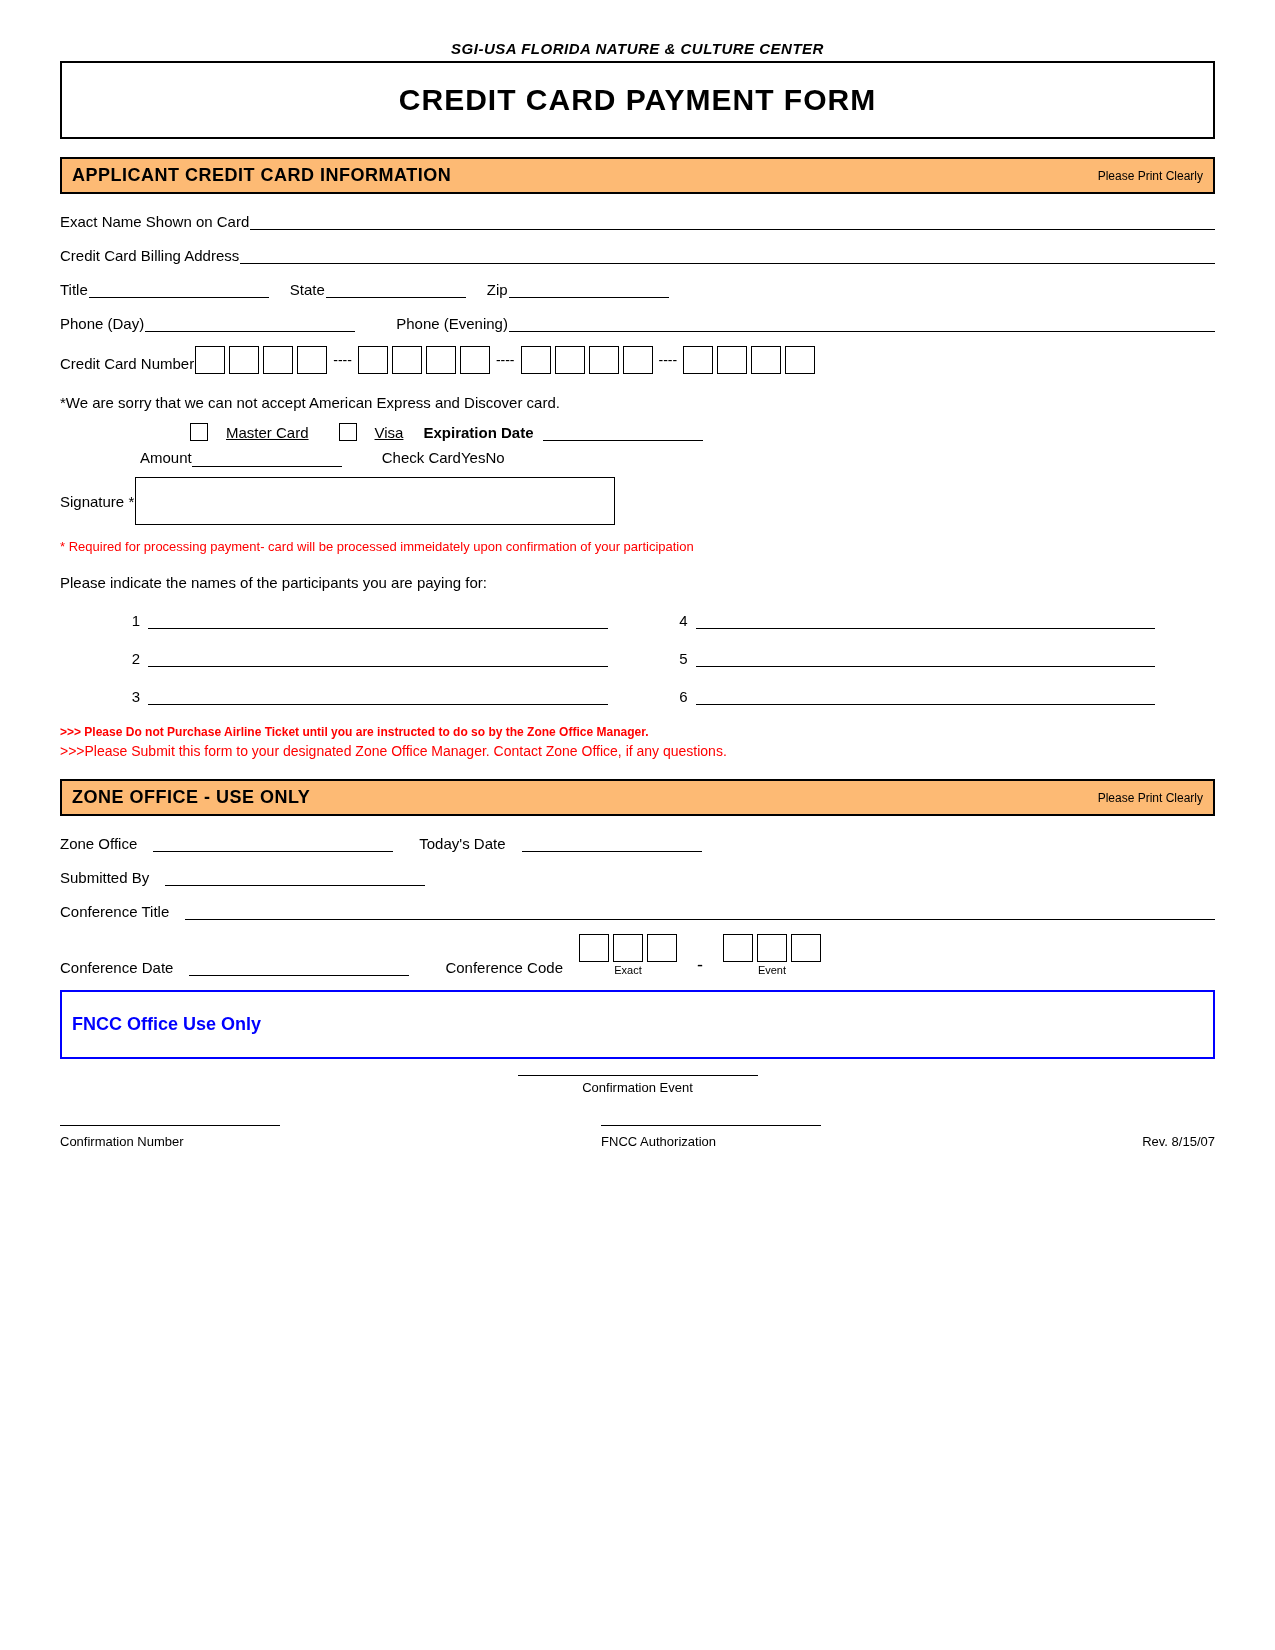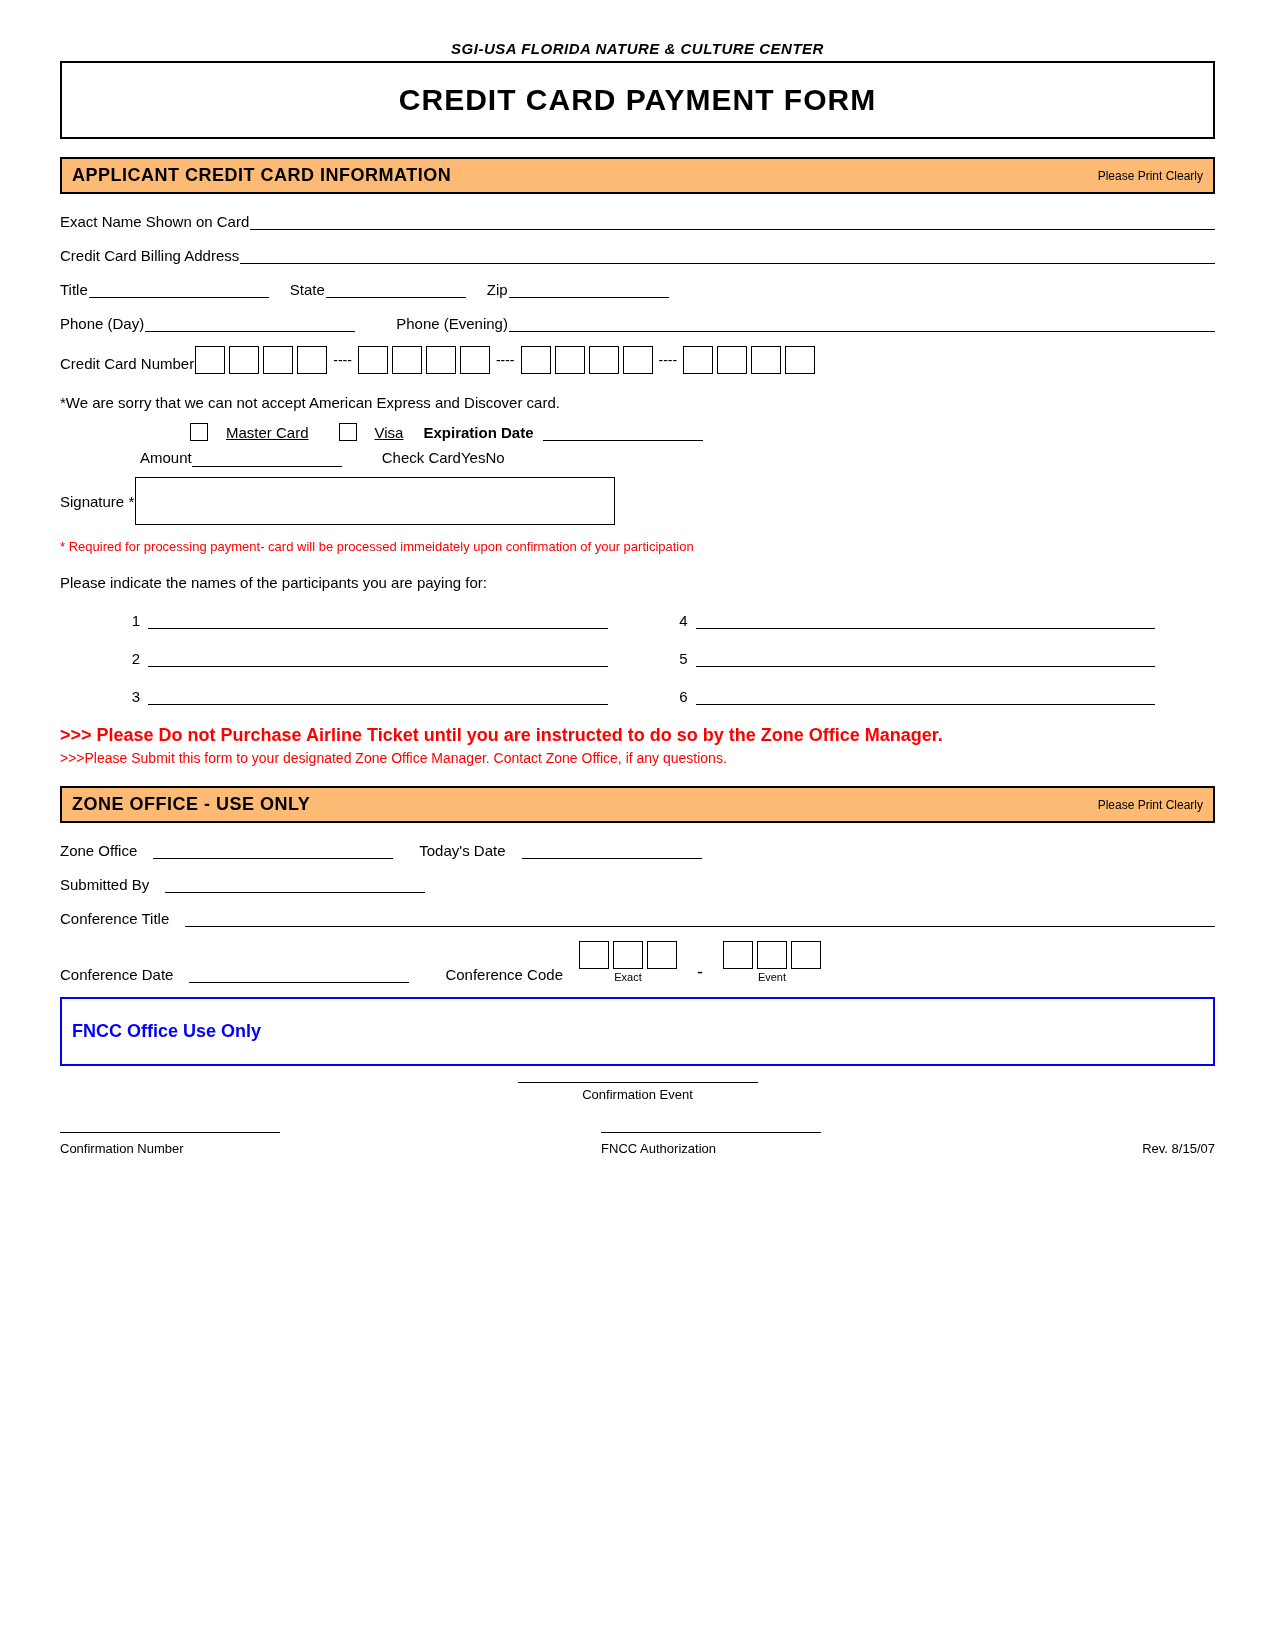--- a/index.html
+++ b/index.html
@@ -134,21 +134,21 @@
     }
     .participant-num {
       font-size: 15px;
       width: 20px;
       text-align: right;
       flex-shrink: 0;
     }
     .warning-red {
       color: red;
       font-weight: bold;
-      font-size: 18px;
+      font-size: 12px;
       margin-bottom: 4px;
     }
     .info-red {
       color: red;
       font-size: 14px;
       margin-bottom: 20px;
     }
     .zone-section {
       margin-top: 10px;
     }

